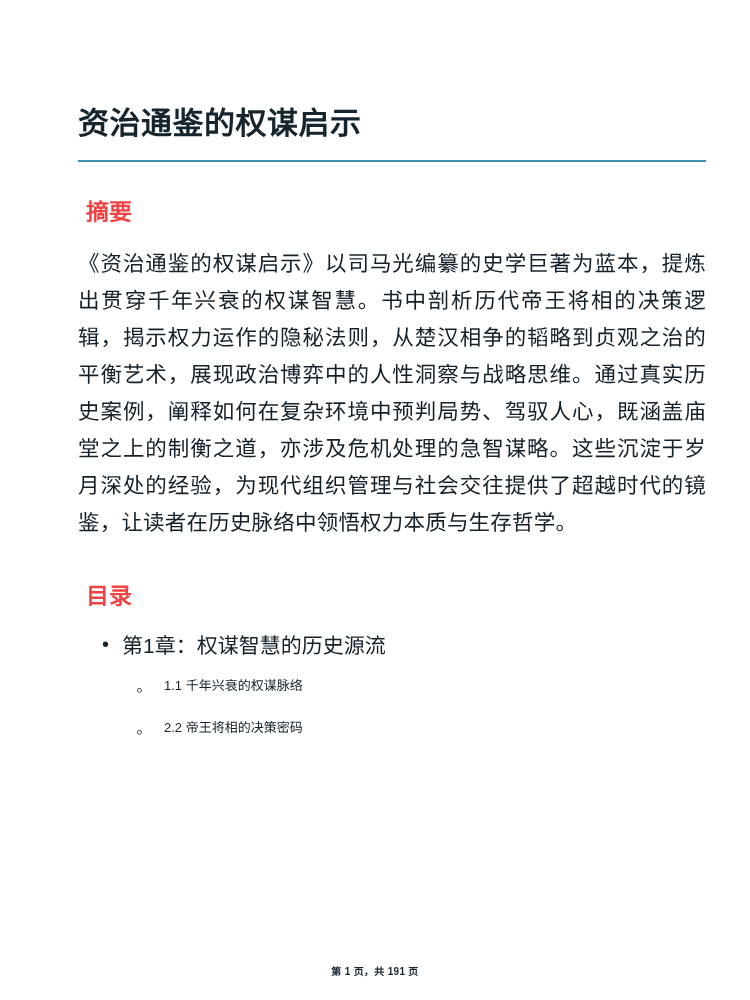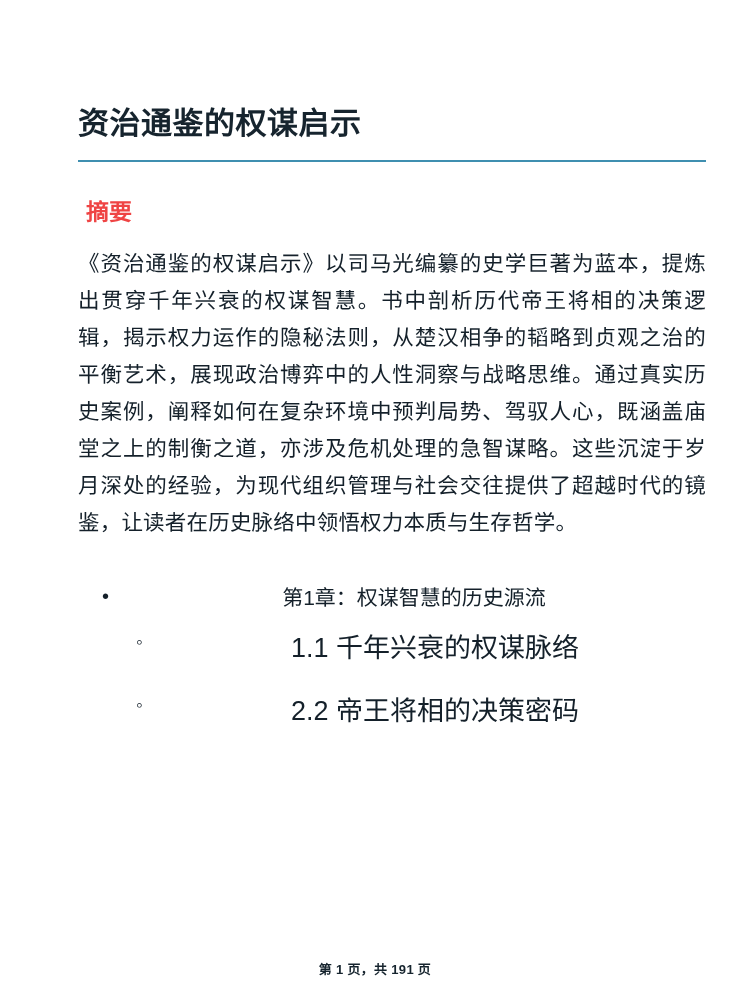--- a/index.html
+++ b/index.html
@@ -59,75 +59,75 @@
     margin: 0;
     padding: 0;
   }
   li.toc-chapter {
     position: relative;
     font-size: 21px;
     line-height: 1.55;
     color: #14202a;
     margin: 0 0 14px 0;
     padding-left: 44px;
-    text-align: center;
   }
   li.toc-chapter::before {
     content: "\2022";
     position: absolute;
     left: 24px;
     top: -1px;
     font-size: 20px;
     color: #14202a;
   }
   ul.toc-sublist {
     list-style: none;
     margin: 14px 0 0 0;
     padding: 0;
   }
   li.toc-section {
     position: relative;
-    font-size: 27px;
+    font-size: 13px;
     line-height: 1.5;
     color: #14202a;
     margin: 0 0 22px 0;
     padding-left: 42px;
   }
   li.toc-section::before {
     content: "\25E6";
     position: absolute;
     left: 14px;
     top: 0px;
     font-size: 19px;
     color: #14202a;
   }
   .page-footer {
     position: absolute;
     left: 0;
     right: 0;
     bottom: 22px;
     text-align: center;
-    font-size: 13px;
+    font-size: 10px;
     font-weight: bold;
     color: #16242e;
     letter-spacing: 0.3px;
   }
 </style>
 </head>
 <body>
 
 <div class="page">
 
   <h1 class="doc-title">资治通鉴的权谋启示</h1>
   <div class="title-rule"></div>
 
   <h2 class="section-heading">摘要</h2>
   <p class="abstract-body">《资治通鉴的权谋启示》以司马光编纂的史学巨著为蓝本，提炼出贯穿千年兴衰的权谋智慧。书中剖析历代帝王将相的决策逻辑，揭示权力运作的隐秘法则，从楚汉相争的韬略到贞观之治的平衡艺术，展现政治博弈中的人性洞察与战略思维。通过真实历史案例，阐释如何在复杂环境中预判局势、驾驭人心，既涵盖庙堂之上的制衡之道，亦涉及危机处理的急智谋略。这些沉淀于岁月深处的经验，为现代组织管理与社会交往提供了超越时代的镜鉴，让读者在历史脉络中领悟权力本质与生存哲学。</p>
 
   <div class="toc">
+    <h2 class="section-heading">目录</h2>
     <ul class="toc-list">
       <li class="toc-chapter">
         <span>第1章：权谋智慧的历史源流</span>
         <ul class="toc-sublist">
           <li class="toc-section">
             <span>1.1 千年兴衰的权谋脉络</span>
           </li>
           <li class="toc-section">
             <span>2.2 帝王将相的决策密码</span>
           </li>

